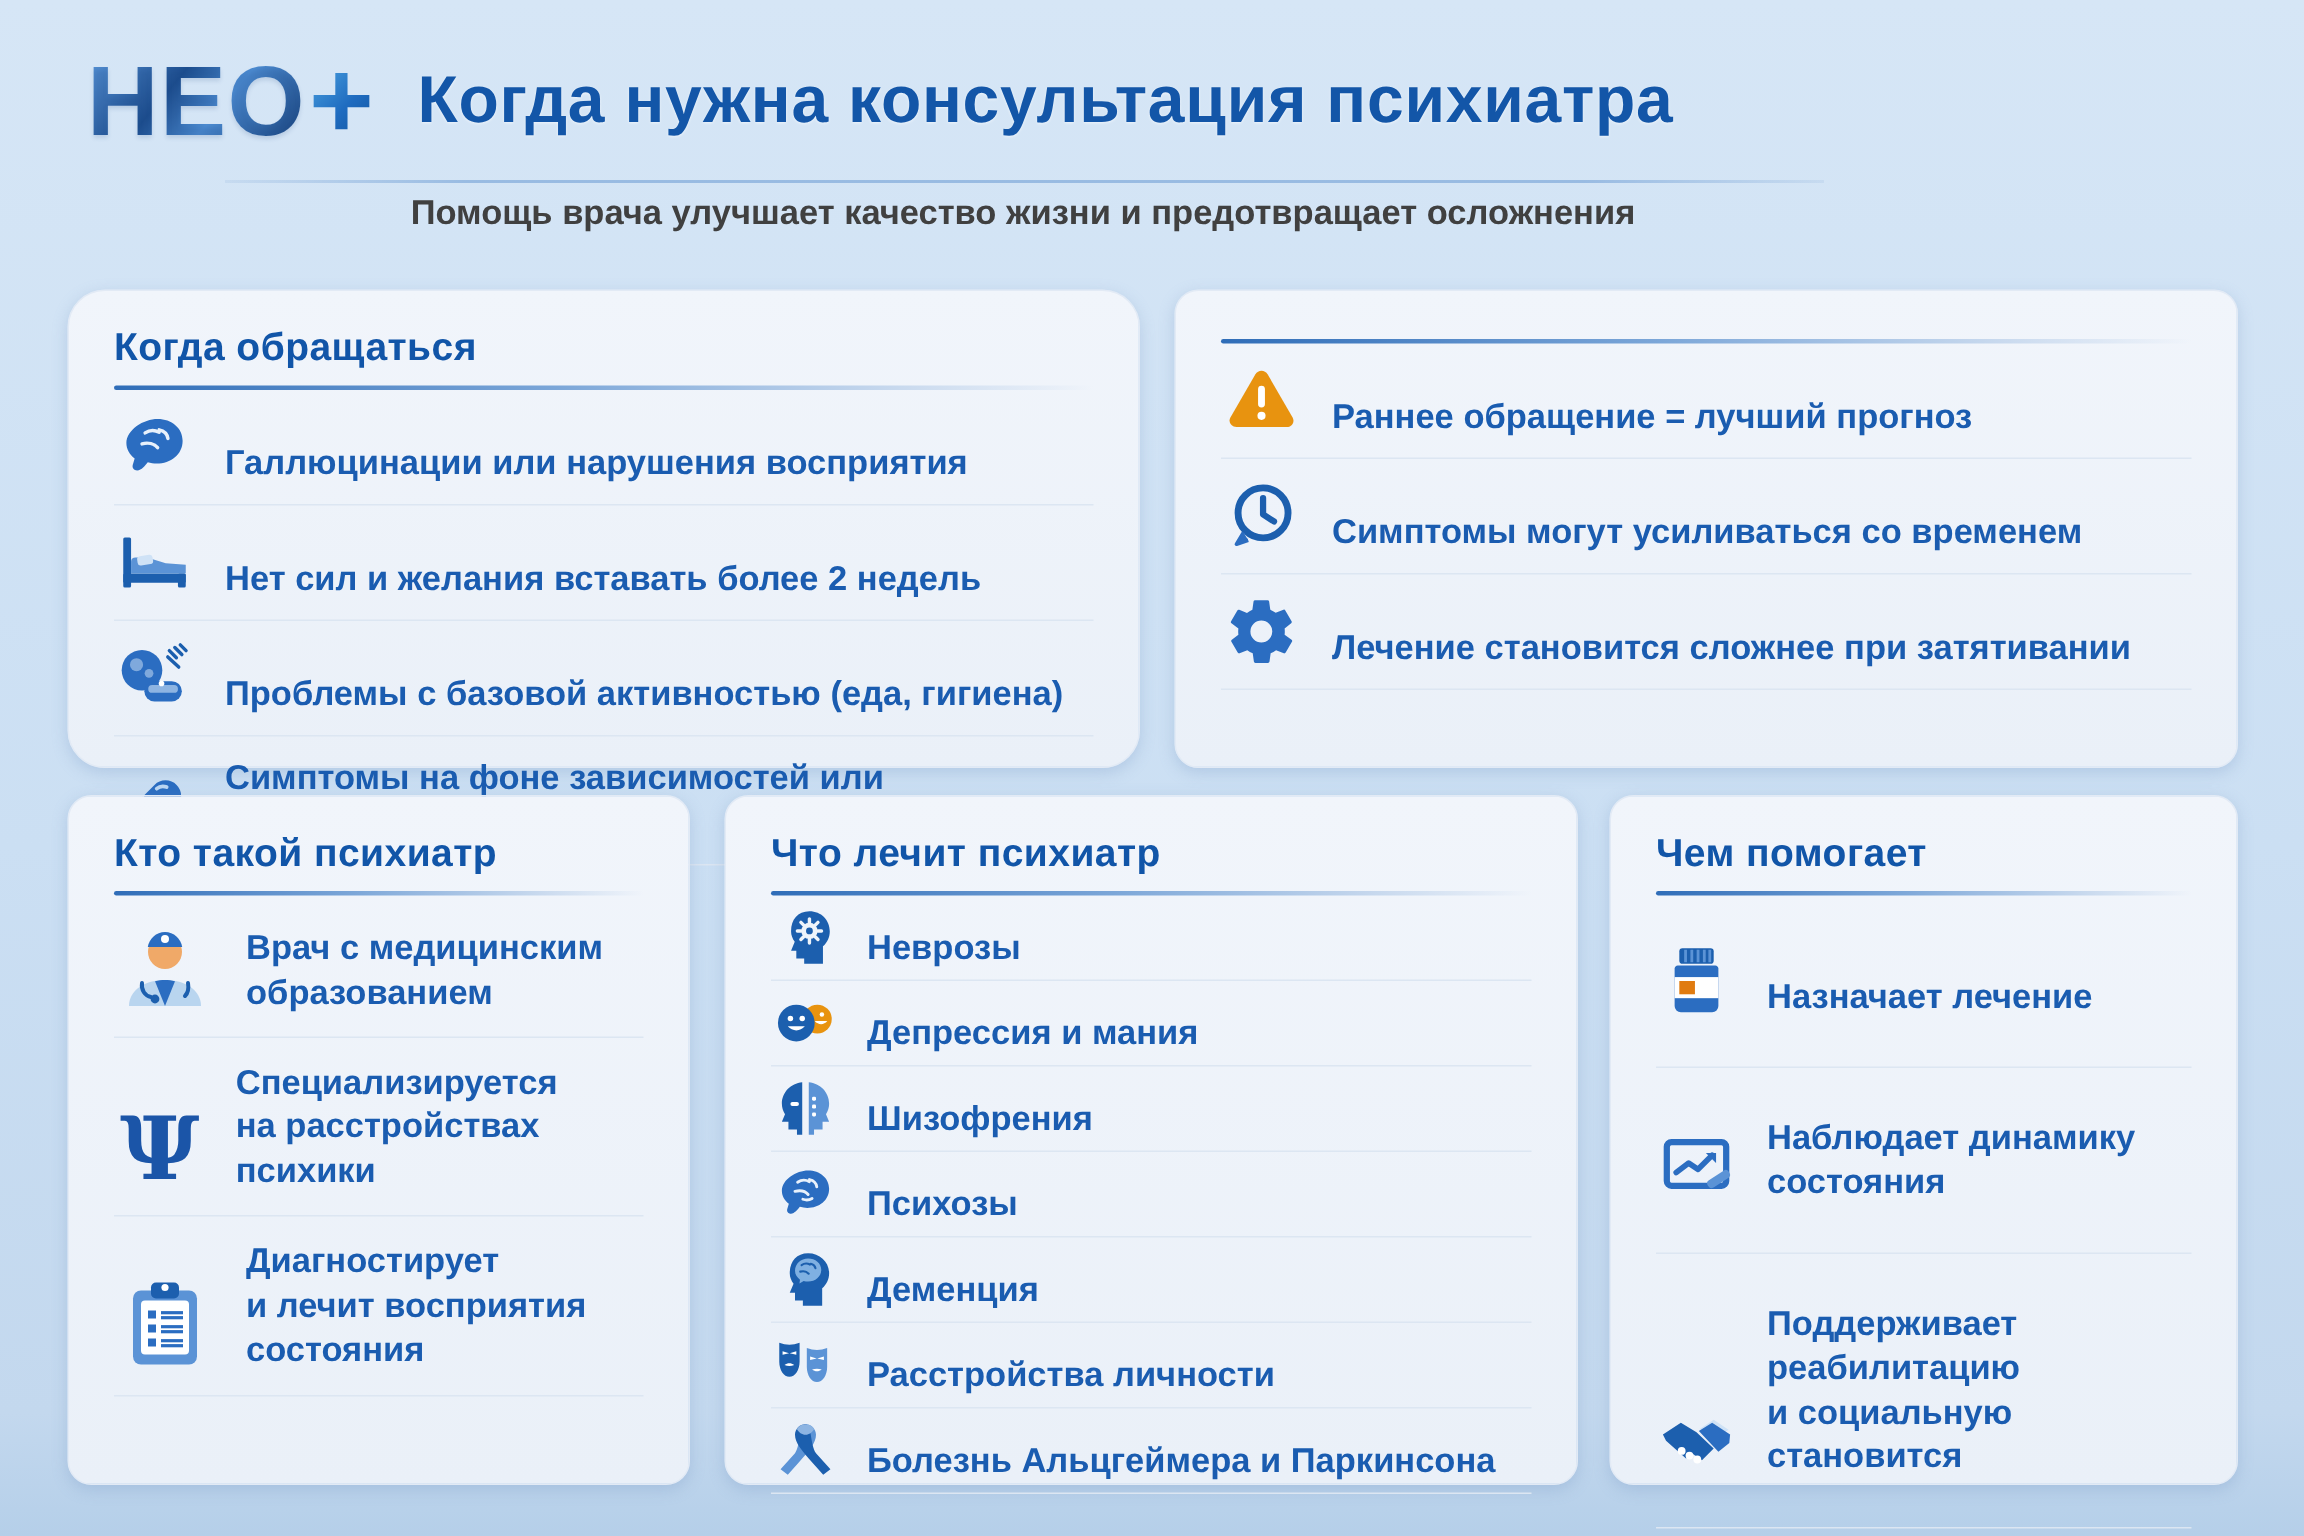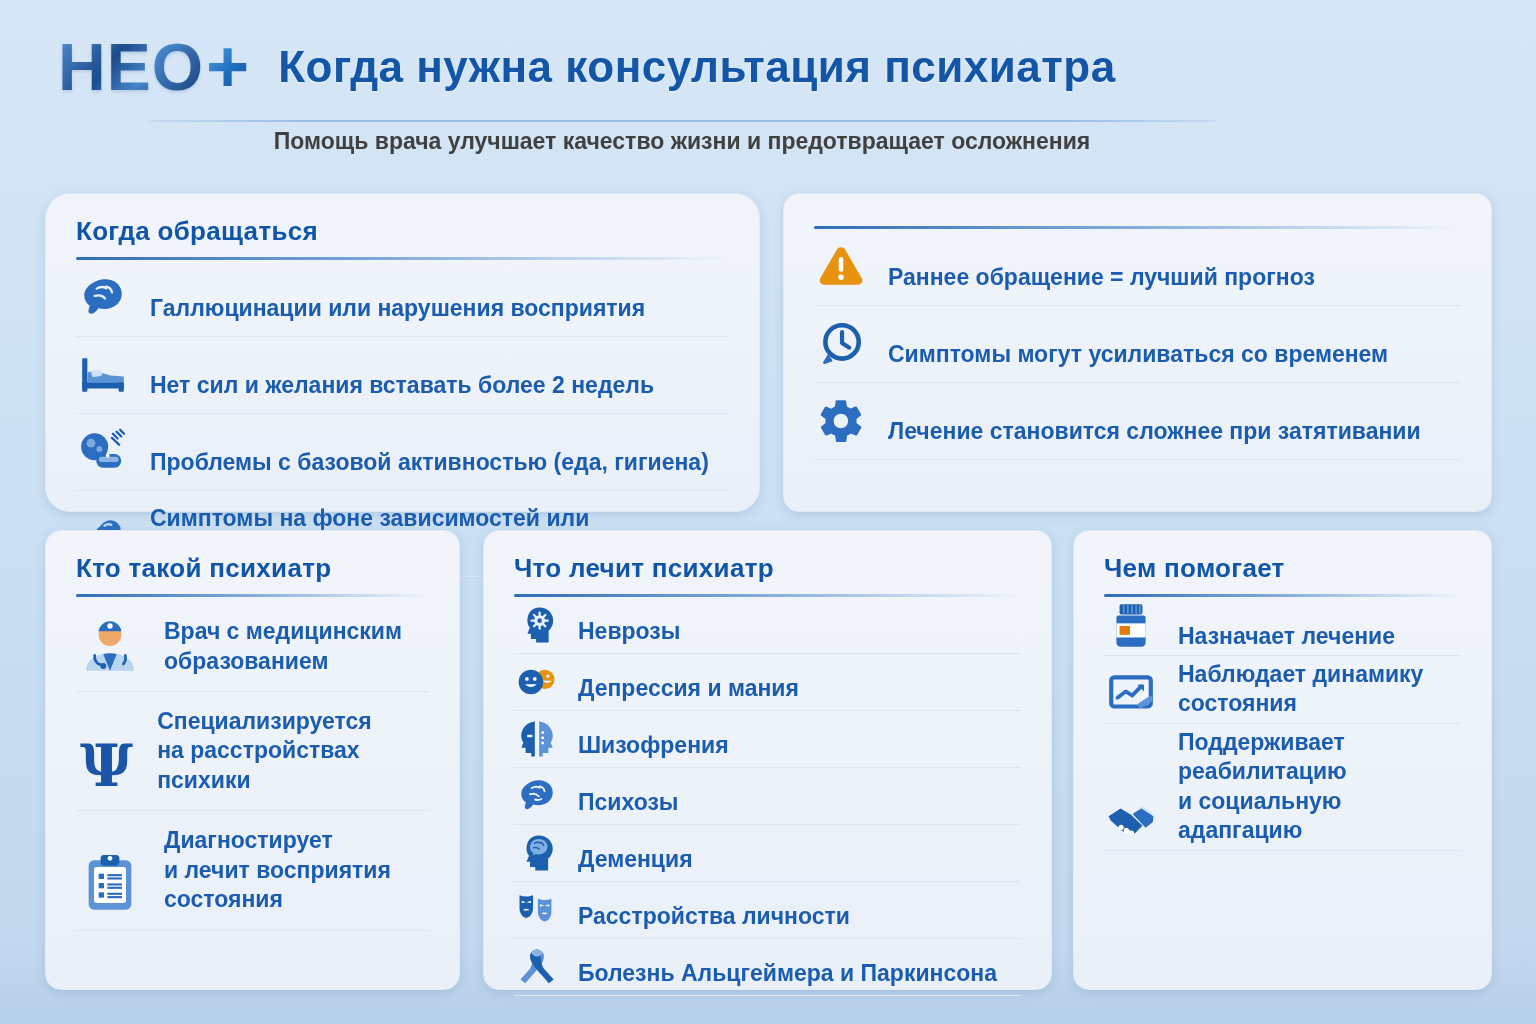--- a/index.html
+++ b/index.html
@@ -71,21 +71,21 @@
     white-space:pre-line;
   }
   .icon{ flex:0 0 auto; display:flex; align-items:center; justify-content:center; }
   .icon svg{ width:100%; height:100%; display:block; }
   .icon-48{ width:50px; height:50px; }
   .icon-lg{ width:64px; height:64px; }
   .icon-sm{ width:42px; height:42px; }
 
   .card-treats .item{ padding:7px 2px; gap:20px; }
   .card-who .item{ padding:15px 2px; gap:22px; }
-  .card-helps .item{ padding:4px 2px; gap:22px; }
+  .card-helps .item{ padding:32px 2px; gap:22px; }
 
   .psi-glyph{
     font-family:"DejaVu Serif", serif;
     font-size:58px; font-weight:700; color:#1b55a8; line-height:1;
     width:64px; text-align:center;
   }
 </style>
 </head>
 <body>
 
@@ -419,17 +419,17 @@
             <path fill="#1c5fae" d="M2.5 19.5 14 12l10 6 11 10.5-7.5 7.5-6-4.2-4.2 3L4.5 23.5z"></path>
             <path fill="#2b6dc1" d="M45.5 19.5 34 12l-8.5 5.3L38 30.5l7-5.5z"></path>
             <g fill="#fff">
               <circle cx="14.5" cy="30" r="2.5"></circle>
               <circle cx="19.5" cy="33" r="2.5"></circle>
               <circle cx="24.5" cy="35.5" r="2.5"></circle>
             </g>
           </svg>
       </span>
       <span class="item-label">Поддерживает реабилитацию
-и социальную адапгацию</span>
+и социальную становится</span>
     </div>
   </section>
 
 </div>
 
 </body></html>

